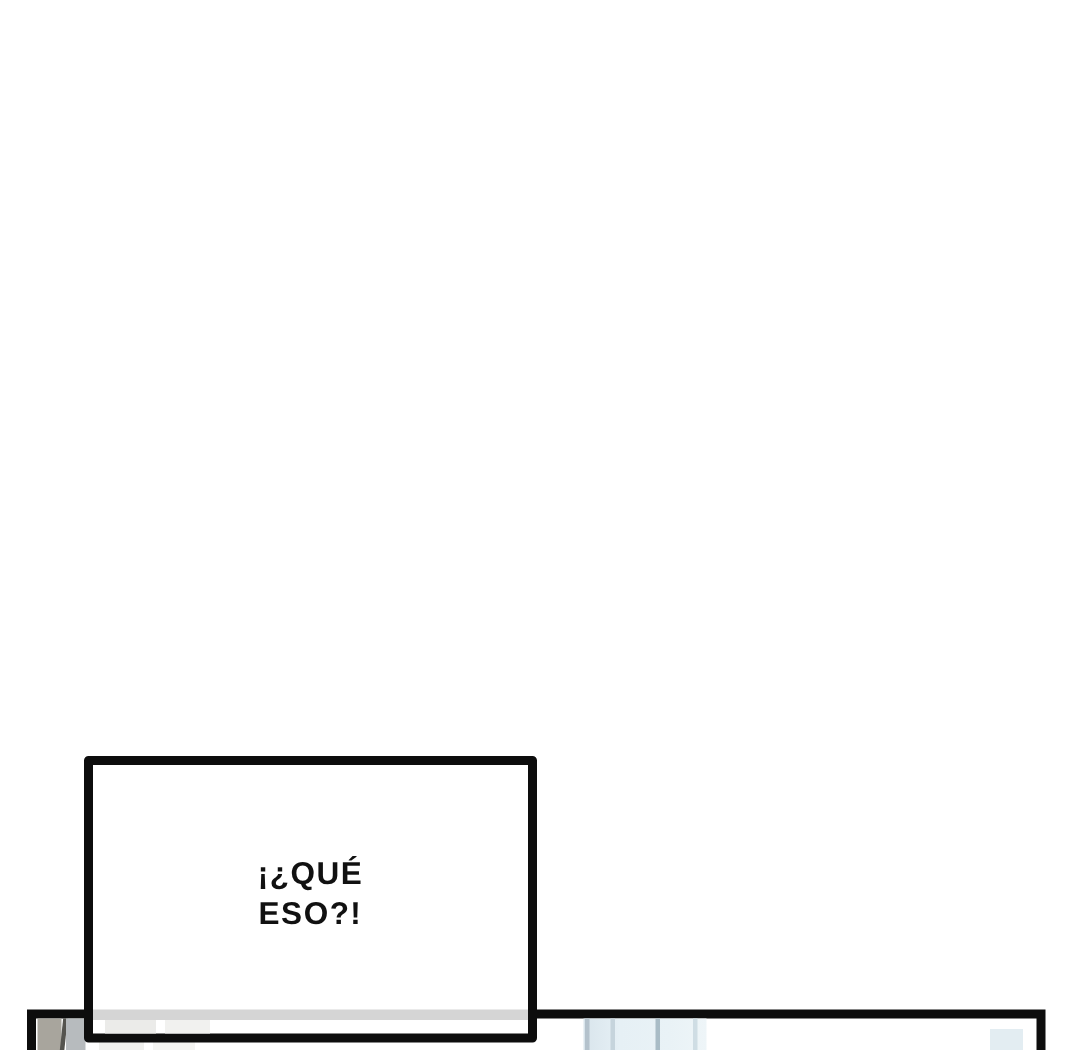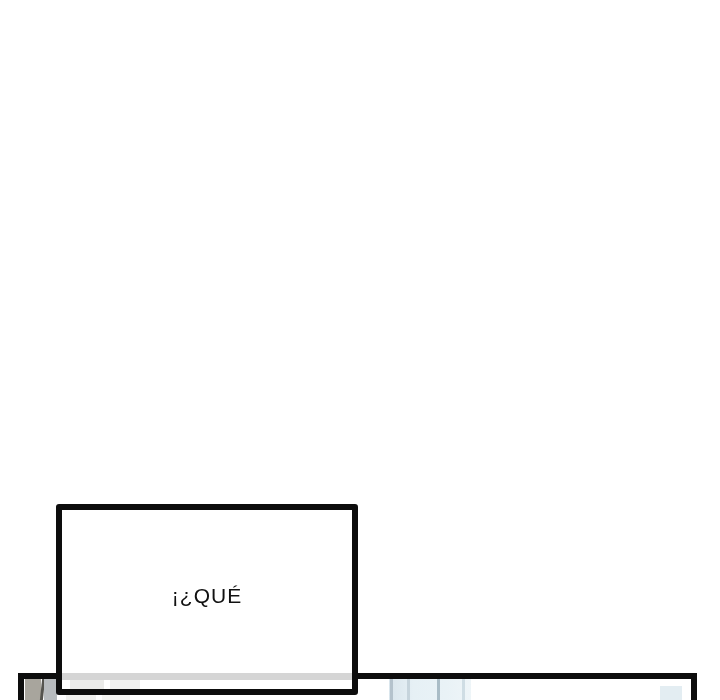--- a/index.html
+++ b/index.html
@@ -55,21 +55,21 @@
     box-sizing: border-box;
     z-index: 2;
     display: flex;
     align-items: center;
     justify-content: center;
   }
   .bubble-text {
     position: relative;
     text-align: center;
     font-size: 21px;
-    font-weight: normal;
+    font-weight: bold;
     line-height: 27px;
     letter-spacing: 1px;
     color: #111111;
     z-index: 3;
     margin-top: -8px; 
   }
   
   .bubble-band {
     position: absolute;
     left: 0;
@@ -103,16 +103,17 @@
     <div class="panel-art art-blue-line-4"></div>
     <div class="panel-art art-blue-patch-right"></div>
   </div>
 
   <div class="bubble">
     <div class="bubble-band"></div>
     <div class="bubble-ghost-streak-1"></div>
     <div class="bubble-ghost-streak-2"></div>
     <div class="bubble-text">
       <div>¡¿QUÉ</div>
+      <div>ESO?!</div>
     </div>
   </div>
 
 </div>
 
 </body></html>

